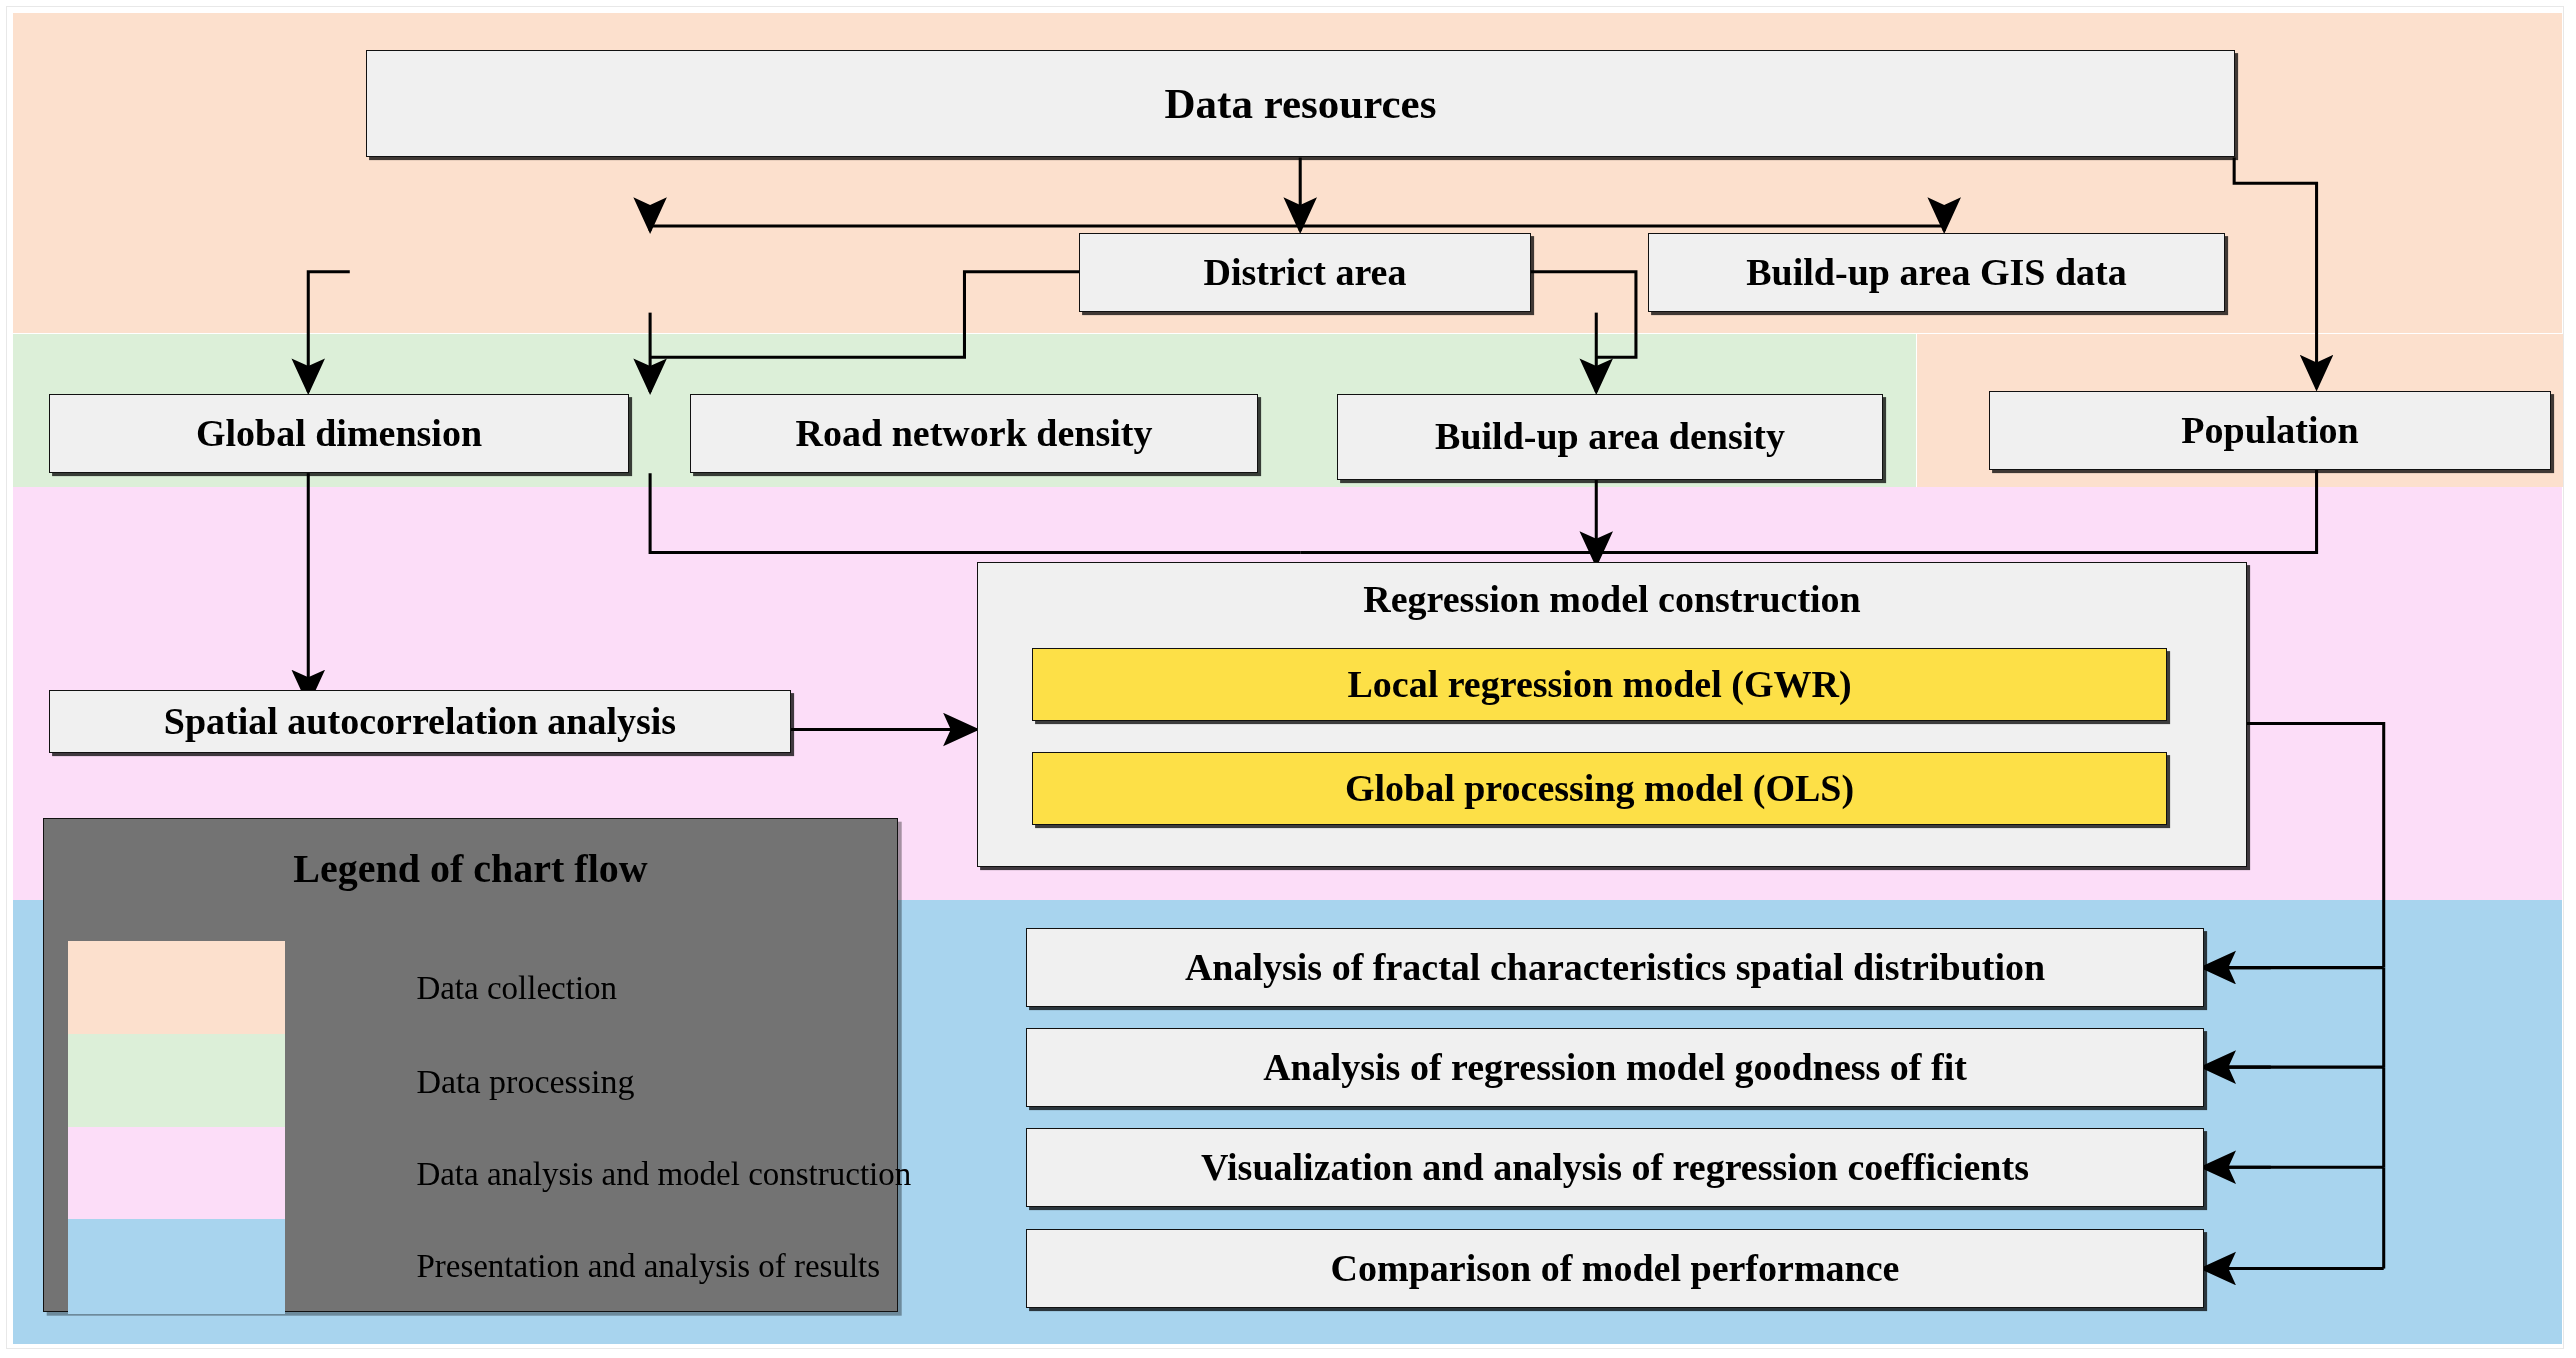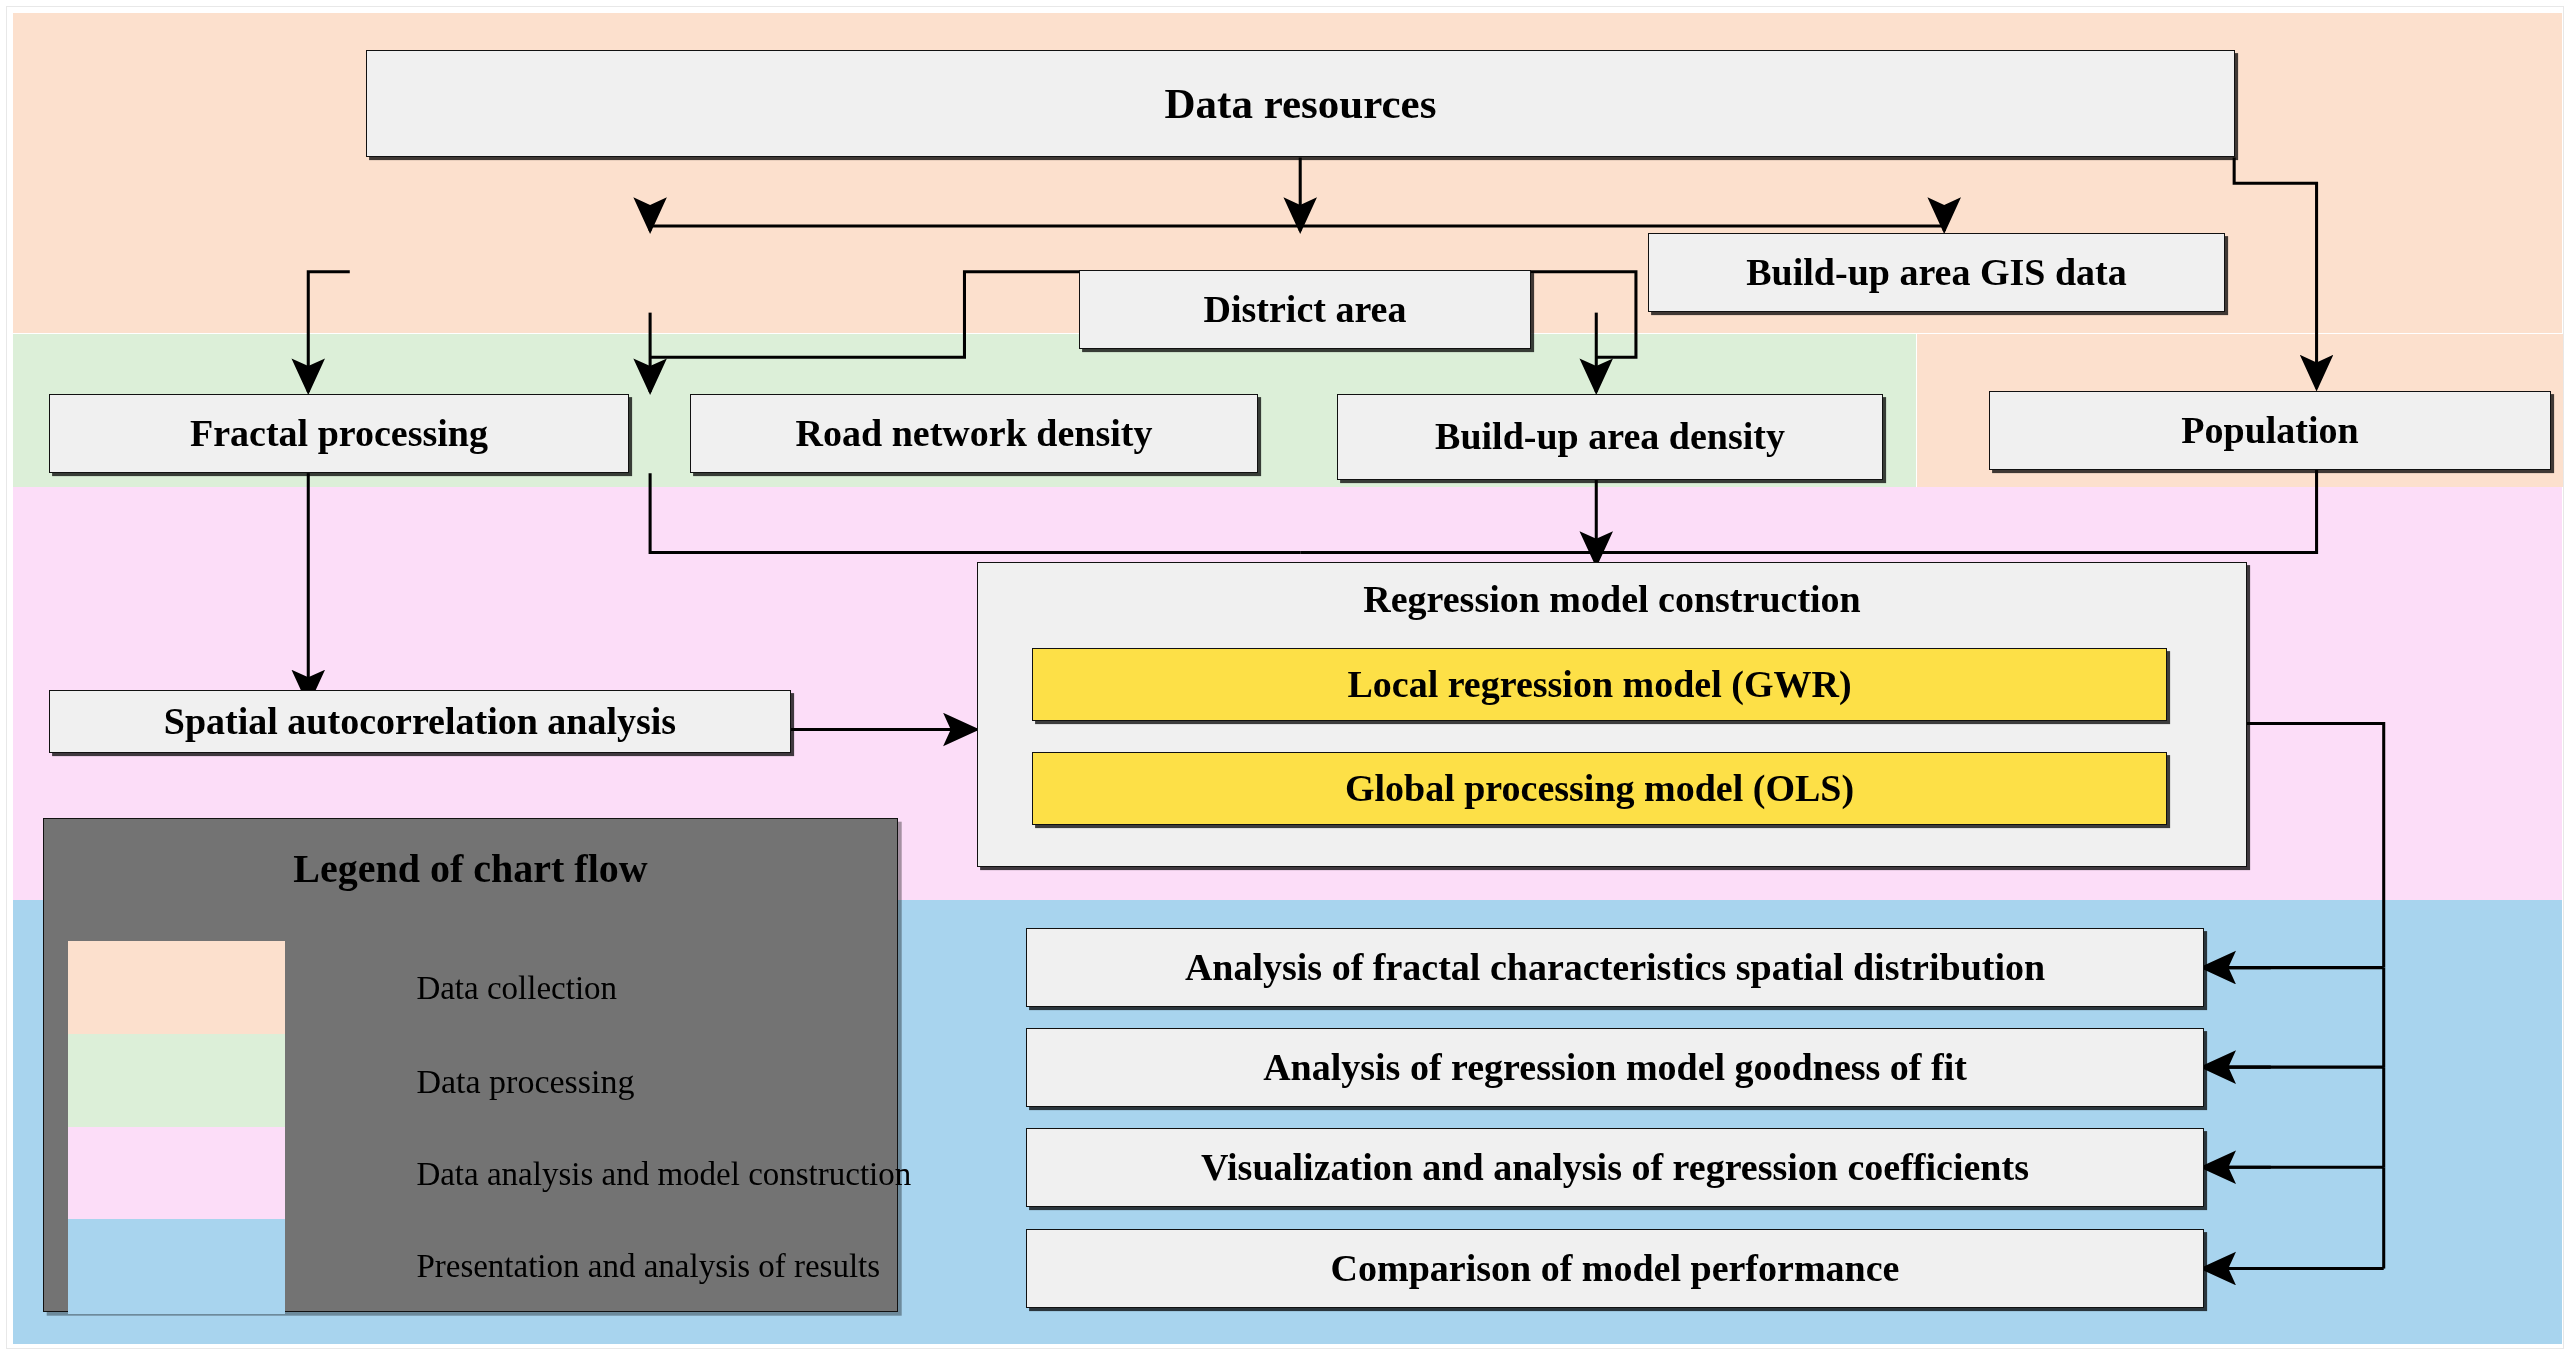--- a/index.html
+++ b/index.html
@@ -109,30 +109,30 @@
         <path d="M3905,2078 L3620,2078" marker-end="none"></path>
         <path d="M3720,2078 L3608,2078"></path>
       </g>
     </svg>
 
     <div class="node" style="left:366px;top:50px;width:1869px;height:107px;font-size:43px;">
       <span>Data resources</span>
     </div>
 
 
-    <div class="node" style="left:1079px;top:233px;width:452px;height:79px;font-size:38px;margin-top:37px;">
+    <div class="node" style="left:1079px;top:233px;width:452px;height:79px;font-size:38px;">
       <span>District area</span>
     </div>
 
     <div class="node" style="left:1648px;top:233px;width:577px;height:79px;font-size:38px;">
       <span>Build-up area GIS data</span>
     </div>
 
     <div class="node" style="left:49px;top:394px;width:580px;height:79px;font-size:38px;">
-      <span>Fractal processing</span>
+      <span>Global dimension</span>
     </div>
 
     <div class="node" style="left:690px;top:394px;width:568px;height:79px;font-size:38px;">
       <span>Road network density</span>
     </div>
 
     <div class="node" style="left:1337px;top:394px;width:546px;height:86px;font-size:38px;">
       <span>Build-up area density</span>
     </div>
 

